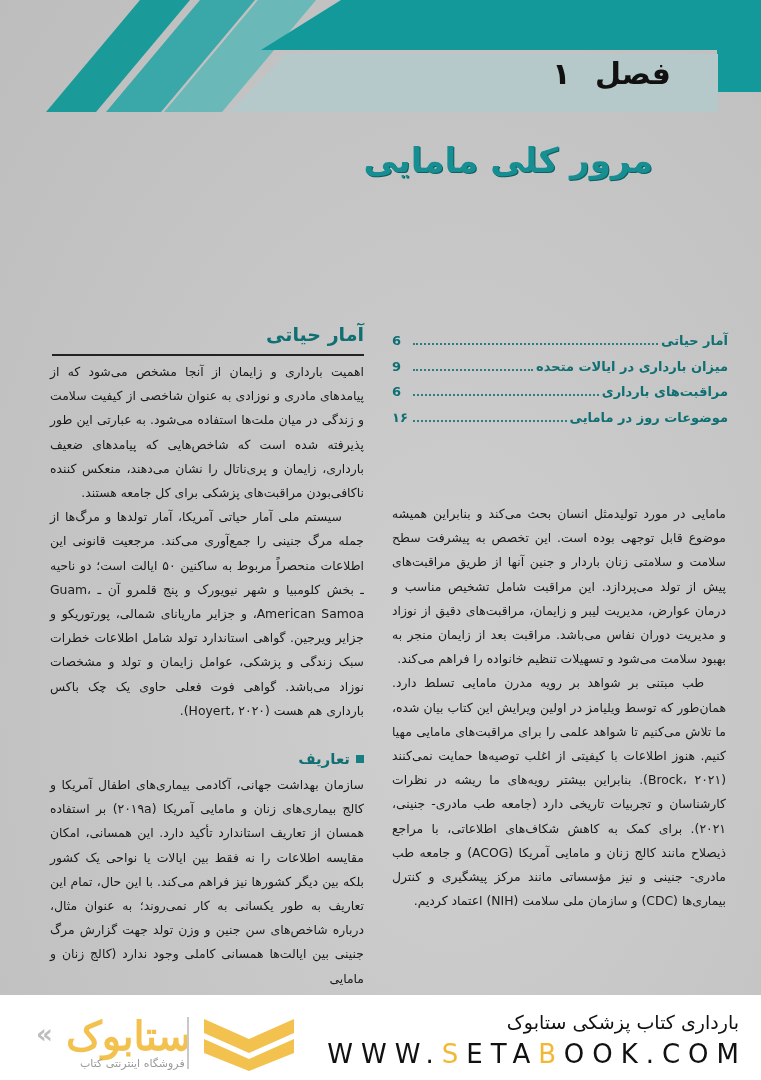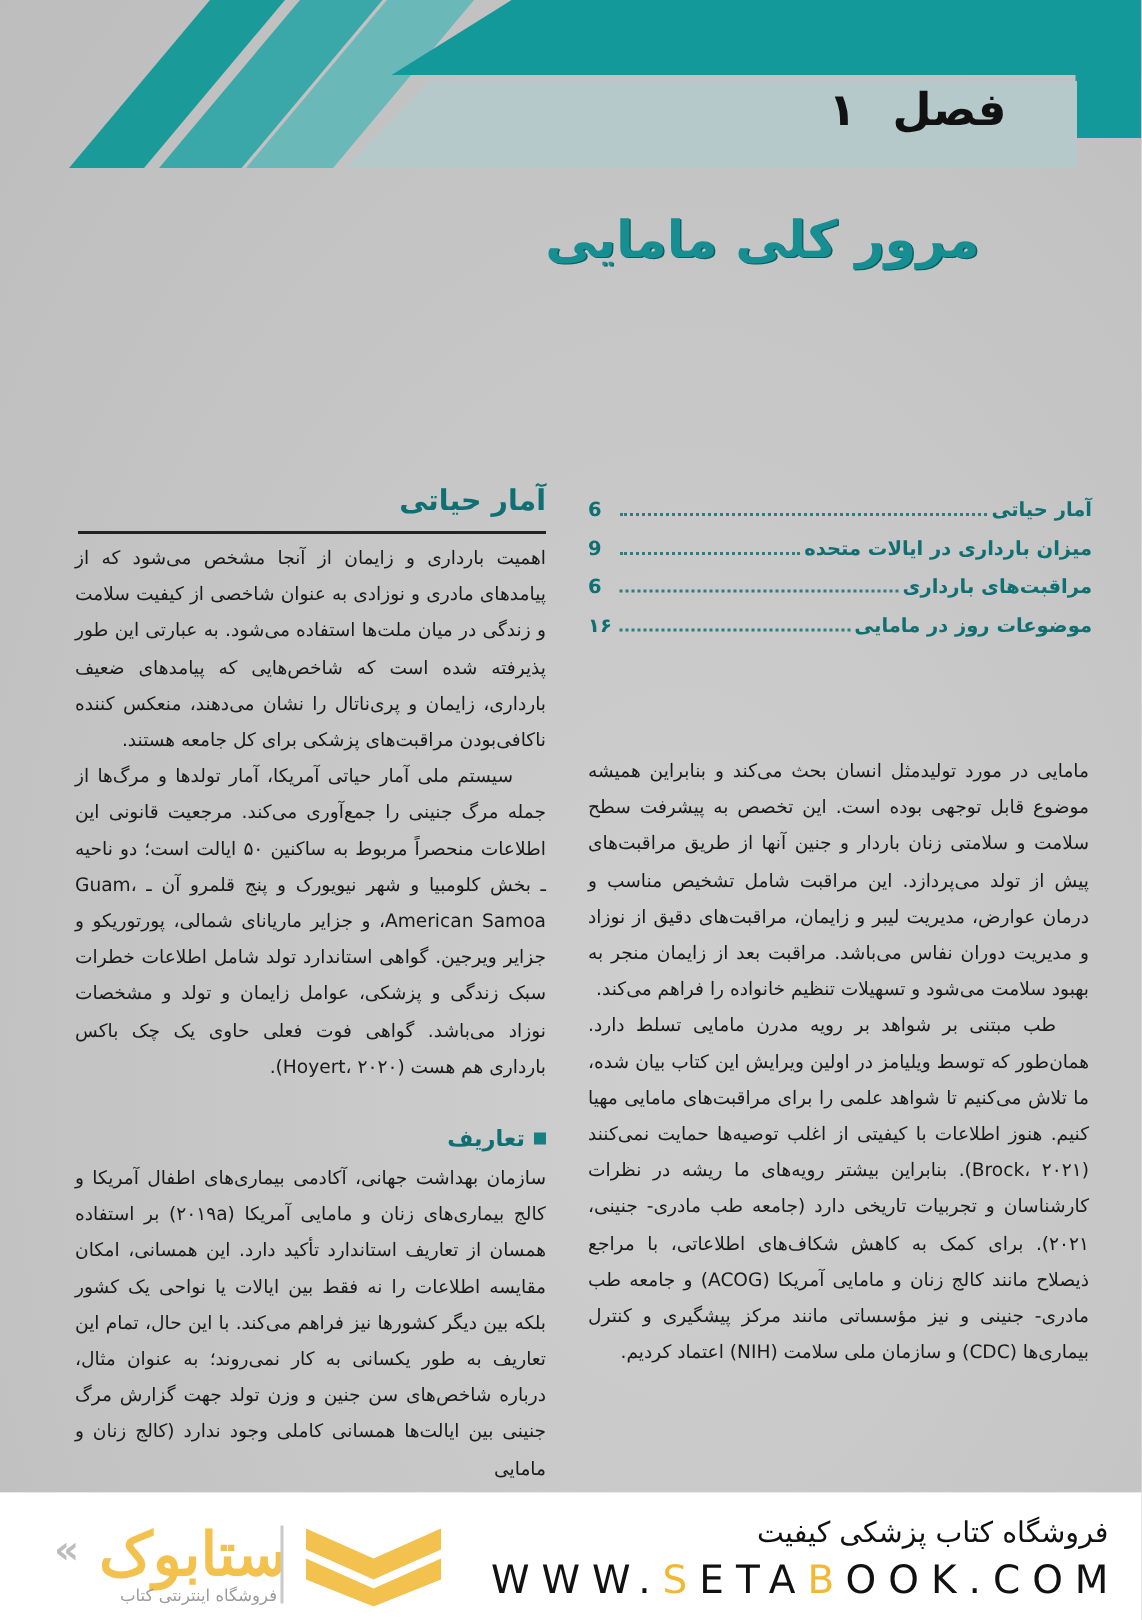--- a/index.html
+++ b/index.html
@@ -184,17 +184,17 @@
   <div class="logo">
     <span class="logo-chev">«</span>
     <span class="logo-mark-text" style="left:30px;">ستابوک</span>
     <span class="logo-sub">فروشگاه اینترنتی کتاب</span>
     <div class="logo-divider"></div>
     <svg class="logo-icon" width="90" height="52" viewBox="0 0 90 52">
       <polygon points="0,0 45,20 90,0 90,14 45,34 0,14" fill="#f2c14e"></polygon>
       <polygon points="0,20 45,40 90,20 90,34 45,52 0,34" fill="#f2c14e"></polygon>
     </svg>
   </div>
-  <div class="store-name">فروشگاه کتاب پزشکی کیفیت</div>
+  <div class="store-name">بارداری کتاب پزشکی ستابوک</div>
   <div class="store-url">
     <span>WWW.</span><span class="hl">S</span><span>ETA</span><span class="hl">B</span><span>OOK.COM</span>
   </div>
 </div>
 
 </body></html>

